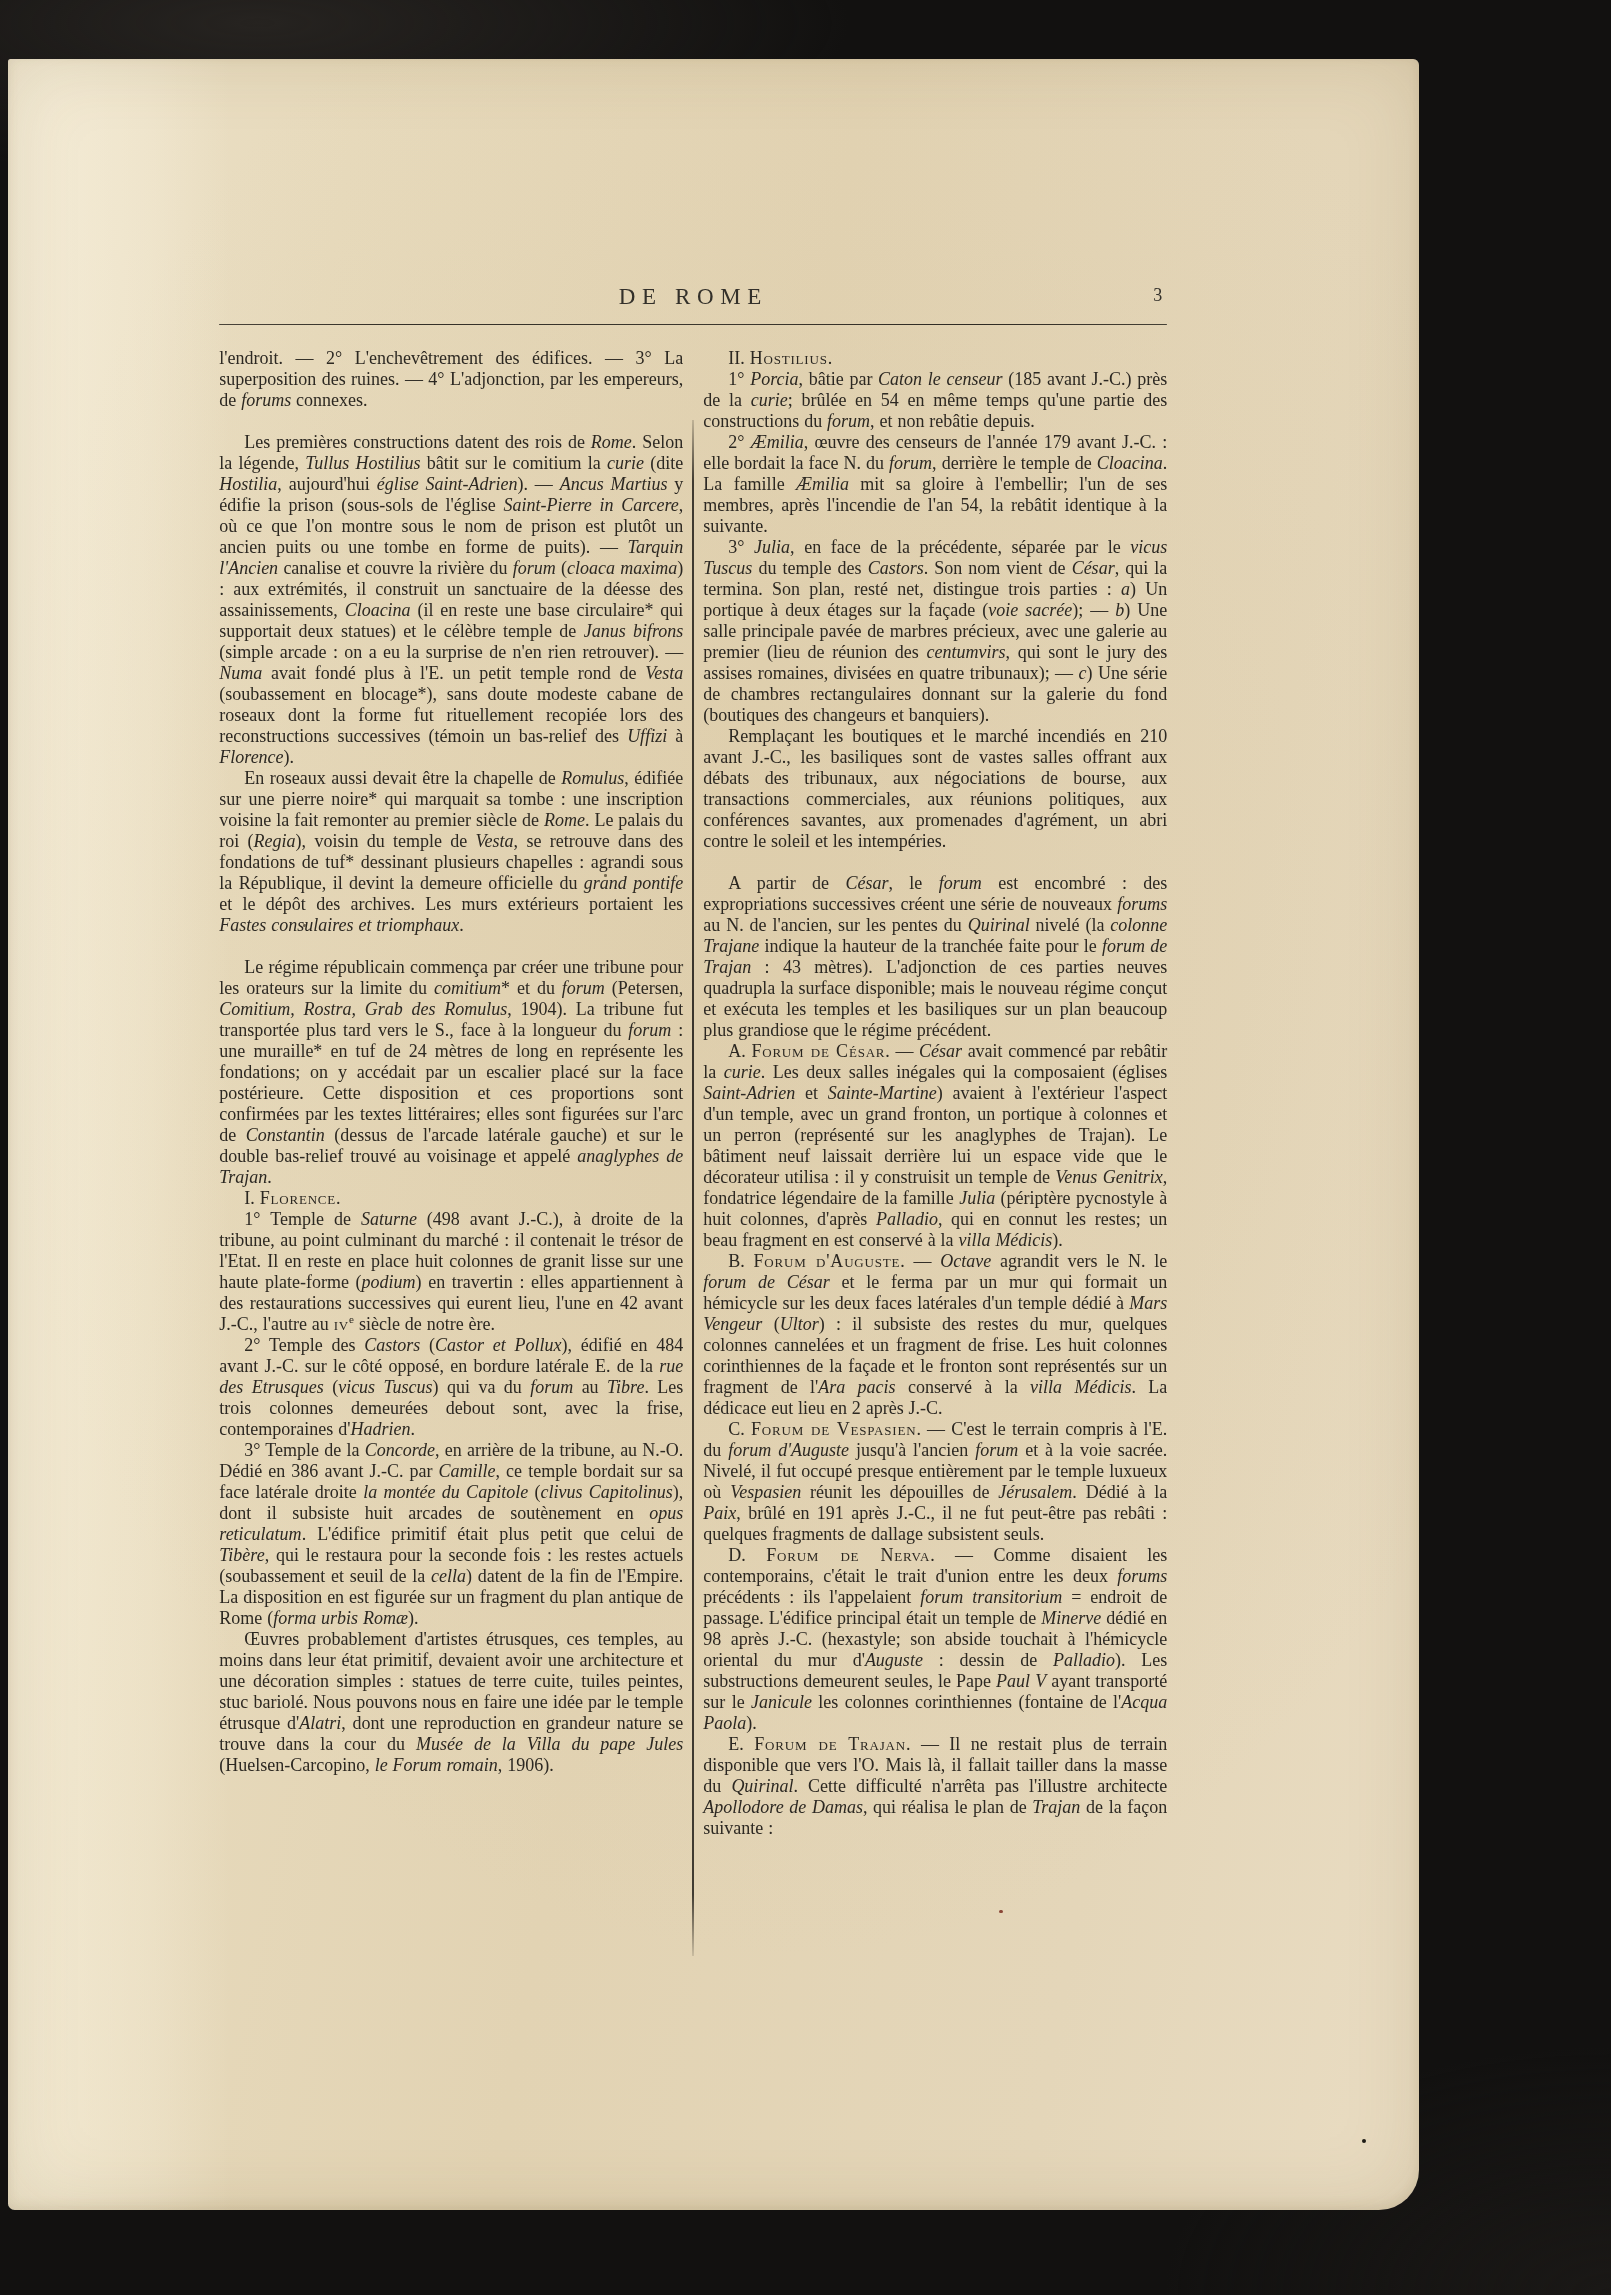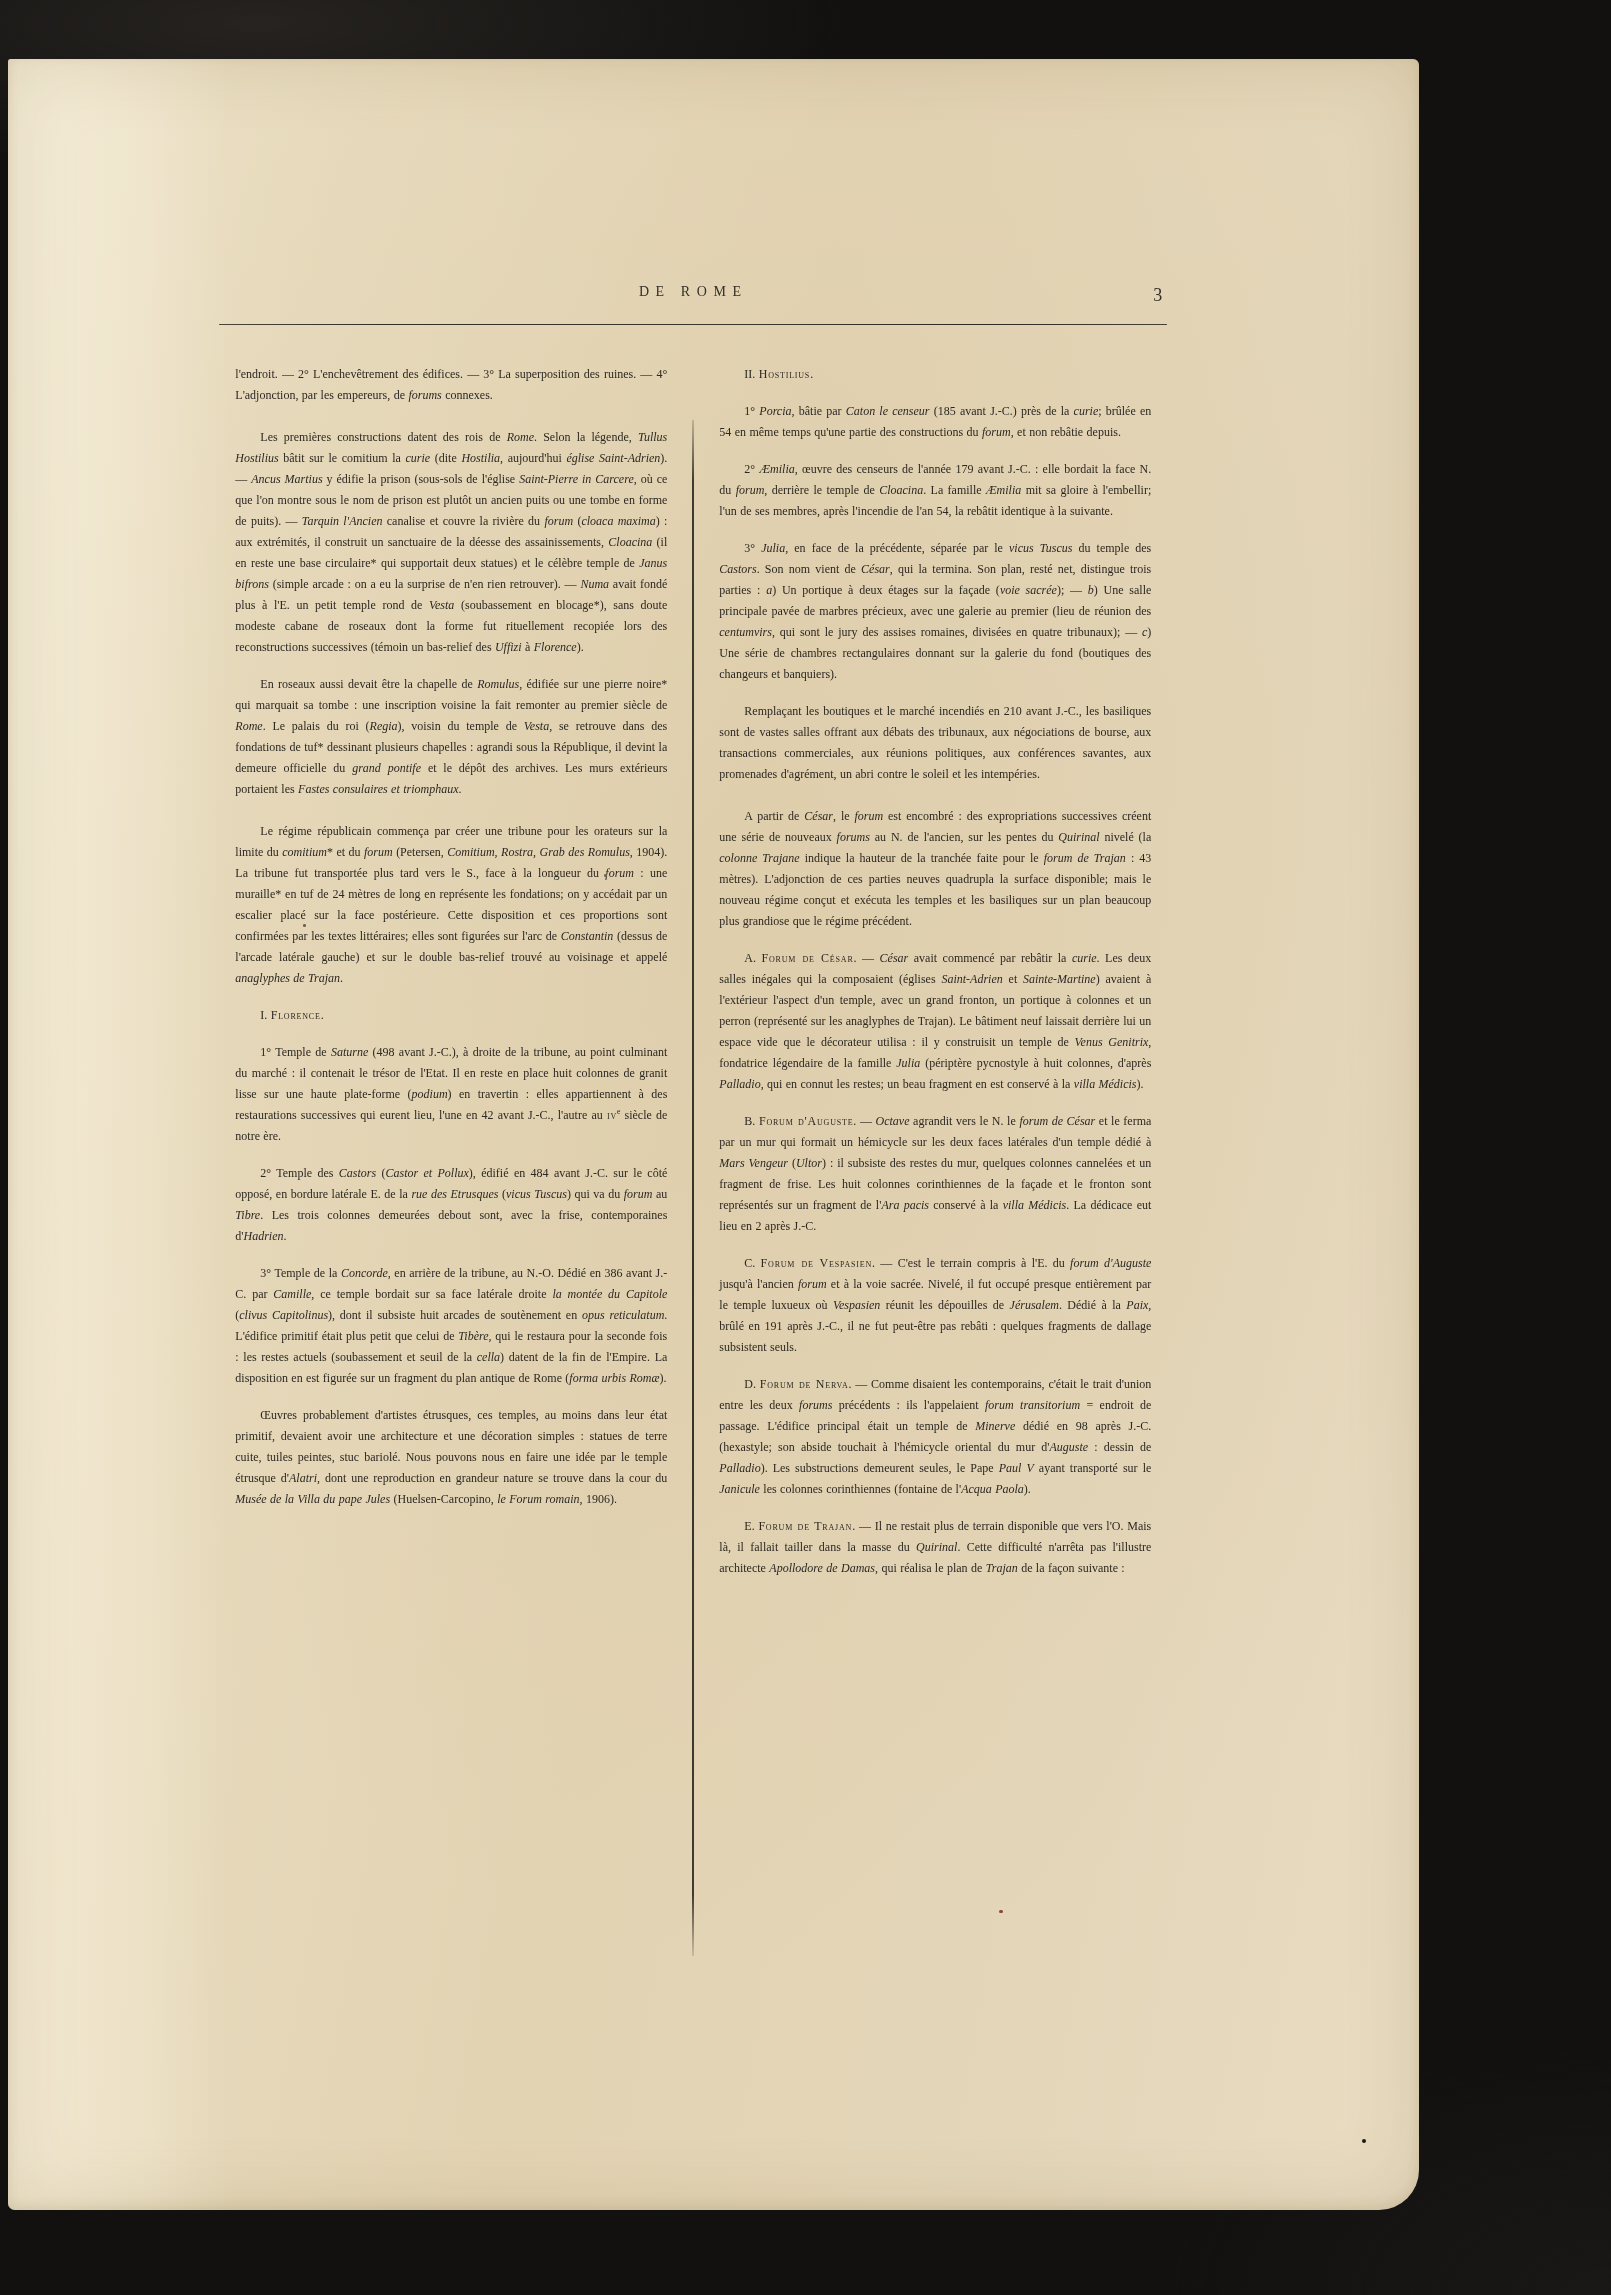--- a/index.html
+++ b/index.html
@@ -20,39 +20,39 @@
       linear-gradient(90deg, rgba(252,246,228,0.55) 0px, rgba(252,246,228,0.28) 141px, rgba(252,246,228,0) 223px),
       radial-gradient(1158px 1488px at 55% 40%, rgba(210,190,150,0.25) 0%, rgba(210,190,150,0) 70%),
       linear-gradient(100deg,#ece1c8 0%, #e7dabc 20%, #e2d3b3 48%, #e4d6b9 78%, #e9dcc2 100%);
     border-radius:2.5px 5.8px 40px 6.6px;
     box-shadow: inset 0 0 74px rgba(110,85,40,0.16), inset 0 -3.3px 11.6px rgba(90,70,35,0.12);
   }
   .textblock{position:absolute;left:211px;top:0;width:948px;}
   .page-header{position:relative;height:33px;margin-top:225px;}
   .header-title{
     position:absolute;left:0;right:0;text-align:center;
-    font-size:14px;letter-spacing:6.6px;color:#33302a;font-weight:500;
+    font-size:23px;letter-spacing:6.6px;color:#33302a;font-weight:500;
   }
   .page-number{position:absolute;right:5px;top:0.8px;font-size:18px;color:#33302a;}
   .header-rule{
     height:1.7px;margin-top:6.6px;
     background:linear-gradient(90deg,#4a443a 0%,#332f27 18%,#3c372e 55%,#2e2a23 80%,#45403
 5 100%);
     background:linear-gradient(90deg,#4a443a 0%,#332f27 18%,#3c372e 55%,#2e2a23 80%,#454035 100%);
     border-radius:1.7px;
   }
   .columns{display:flex;gap:20px;margin-top:23px;}
   .column{width:464px;}
   .column-divider{
     position:absolute;left:684px;top:361px;width:1.7px;height:1536px;
     background:linear-gradient(180deg,rgba(58,52,42,0.2) 0%, #3f3a30 4%, #37322a 60%, #413c32 96%, rgba(58,52,42,0.15) 100%);
   }
   p.para{
-    margin:16px;text-indent:25px;text-align:justify;
-    font-size:12px;line-height:21px;color:#2c2822;
+    margin:0;text-indent:25px;text-align:justify;
+    font-size:18px;line-height:21px;color:#2c2822;
     word-spacing:0.4px;
   }
   p.para.noindent{text-indent:0;}
   p.para.gap{margin-top:20.7px;}
   .run-n{font-style:normal;}
   .run-i{font-style:italic;}
   .run-sc{font-variant:small-caps;letter-spacing:0.8px;}
   .run-sup{vertical-align:super;font-size:0.62em;line-height:0;}
   .speck{position:absolute;border-radius:50%;}
   .speck-1{left:1354px;top:2080px;width:4.1px;height:4.1px;background:#1d1a15;}

